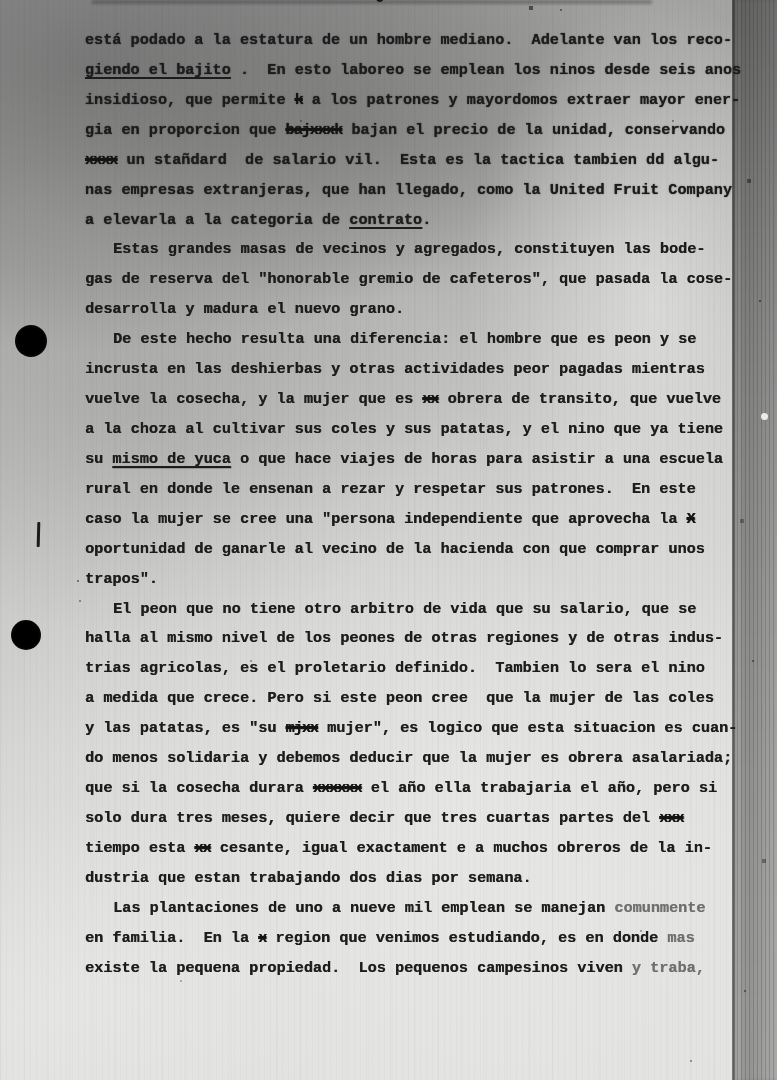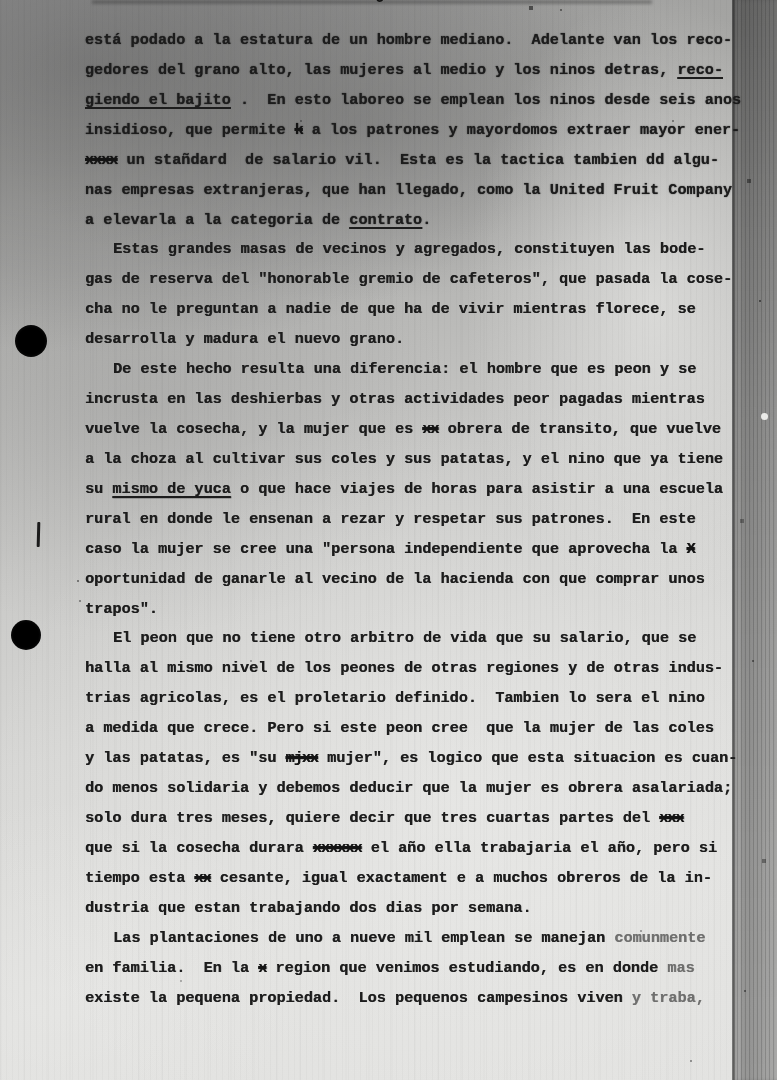--- a/index.html
+++ b/index.html
@@ -94,46 +94,45 @@
   <div class="right-band"></div>
   <div class="top-smear"></div>
   <div class="page-number">- 9 -</div>
   <div class="punch-hole hole-1"></div>
   <div class="punch-hole hole-2"></div>
   <div class="margin-tick"></div>
   <div class="white-dot"></div>
   <div class="specks"></div>
   <div class="text-block">
       <div class="line smudge"><span>está podado a la estatura de un hombre mediano.  Adelante van los reco-</span></div>
-      <div class="line smudge"><span>gedores del grano alto, las mujeres al medio y los ninos detras, </span><span class="u">reco-</span></div>
       <div class="line smudge"><span class="u">giendo el bajito</span><span> .  En esto laboreo se emplean los ninos desde seis anos</span></div>
       <div class="line smudge"><span>insidioso, que permite </span><span class="x">k</span><span> a los patrones y mayordomos extraer mayor ener-</span></div>
+      <div class="line smudge"><span>gia en proporcion que </span><span class="x">bajxxxk</span><span> bajan el precio de la unidad, conservando</span></div>
       <div class="line smudge"><span class="x">xxxx</span><span> un stañdard  de salario vil.  Esta es la tactica tambien dd algu-</span></div>
       <div class="line smudge"><span>nas empresas extranjeras, que han llegado, como la United Fruit Company</span></div>
       <div class="line smudge"><span>a elevarla a la categoria de </span><span class="u">contrato</span><span>.</span></div>
       <div class="line indent"><span>Estas grandes masas de vecinos y agregados, constituyen las bode-</span></div>
       <div class="line"><span>gas de reserva del "honorable gremio de cafeteros", que pasada la cose-</span></div>
-      <div class="line"><span>cha no le preguntan a nadie de que ha de vivir mientras florece, se</span></div>
       <div class="line"><span>desarrolla y madura el nuevo grano.</span></div>
       <div class="line indent"><span>De este hecho resulta una diferencia: el hombre que es peon y se</span></div>
       <div class="line"><span>incrusta en las deshierbas y otras actividades peor pagadas mientras</span></div>
       <div class="line"><span>vuelve la cosecha, y la mujer que es </span><span class="x">xx</span><span> obrera de transito, que vuelve</span></div>
       <div class="line"><span>a la choza al cultivar sus coles y sus patatas, y el nino que ya tiene</span></div>
       <div class="line"><span>su </span><span class="u">mismo de yuca</span><span> o que hace viajes de horas para asistir a una escuela</span></div>
       <div class="line"><span>rural en donde le ensenan a rezar y respetar sus patrones.  En este</span></div>
       <div class="line"><span>caso la mujer se cree una "persona independiente que aprovecha la </span><span class="x">X</span></div>
       <div class="line"><span>oportunidad de ganarle al vecino de la hacienda con que comprar unos</span></div>
       <div class="line"><span>trapos".</span></div>
       <div class="line indent"><span>El peon que no tiene otro arbitro de vida que su salario, que se</span></div>
       <div class="line"><span>halla al mismo nivel de los peones de otras regiones y de otras indus-</span></div>
       <div class="line"><span>trias agricolas, es el proletario definido.  Tambien lo sera el nino</span></div>
       <div class="line"><span>a medida que crece. Pero si este peon cree  que la mujer de las coles</span></div>
       <div class="line"><span>y las patatas, es "su </span><span class="x">mjxx</span><span> mujer", es logico que esta situacion es cuan-</span></div>
       <div class="line"><span>do menos solidaria y debemos deducir que la mujer es obrera asalariada;</span></div>
+      <div class="line"><span>que si la cosecha durara </span><span class="x">xxxxxx</span><span> el año ella trabajaria el año, pero si</span></div>
       <div class="line"><span>solo dura tres meses, quiere decir que tres cuartas partes del </span><span class="x">xxx</span></div>
-      <div class="line"><span>que si la cosecha durara </span><span class="x">xxxxxx</span><span> el año ella trabajaria el año, pero si</span></div>
       <div class="line"><span>tiempo esta </span><span class="x">xx</span><span> cesante, igual exactament e a muchos obreros de la in-</span></div>
       <div class="line"><span>dustria que estan trabajando dos dias por semana.</span></div>
       <div class="line indent"><span>Las plantaciones de uno a nueve mil emplean se manejan </span><span class="f">comunmente</span></div>
       <div class="line"><span>en familia.  En la </span><span class="x">x</span><span> region que venimos estudiando, es en donde </span><span class="f">mas</span></div>
       <div class="line"><span>existe la pequena propiedad.  Los pequenos campesinos viven </span><span class="f">y traba,</span></div>
     </div>
 </div>
 
 </body></html>

